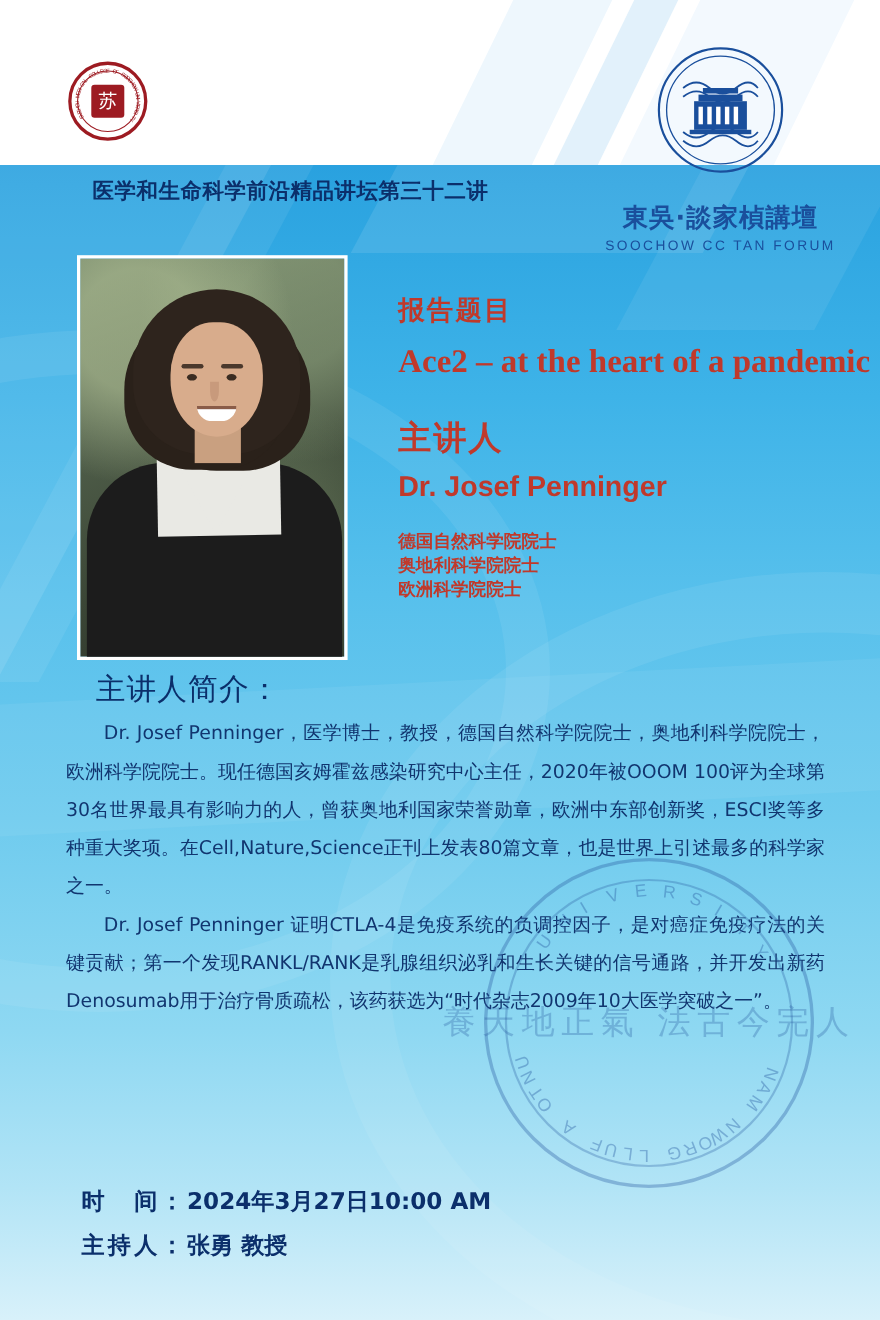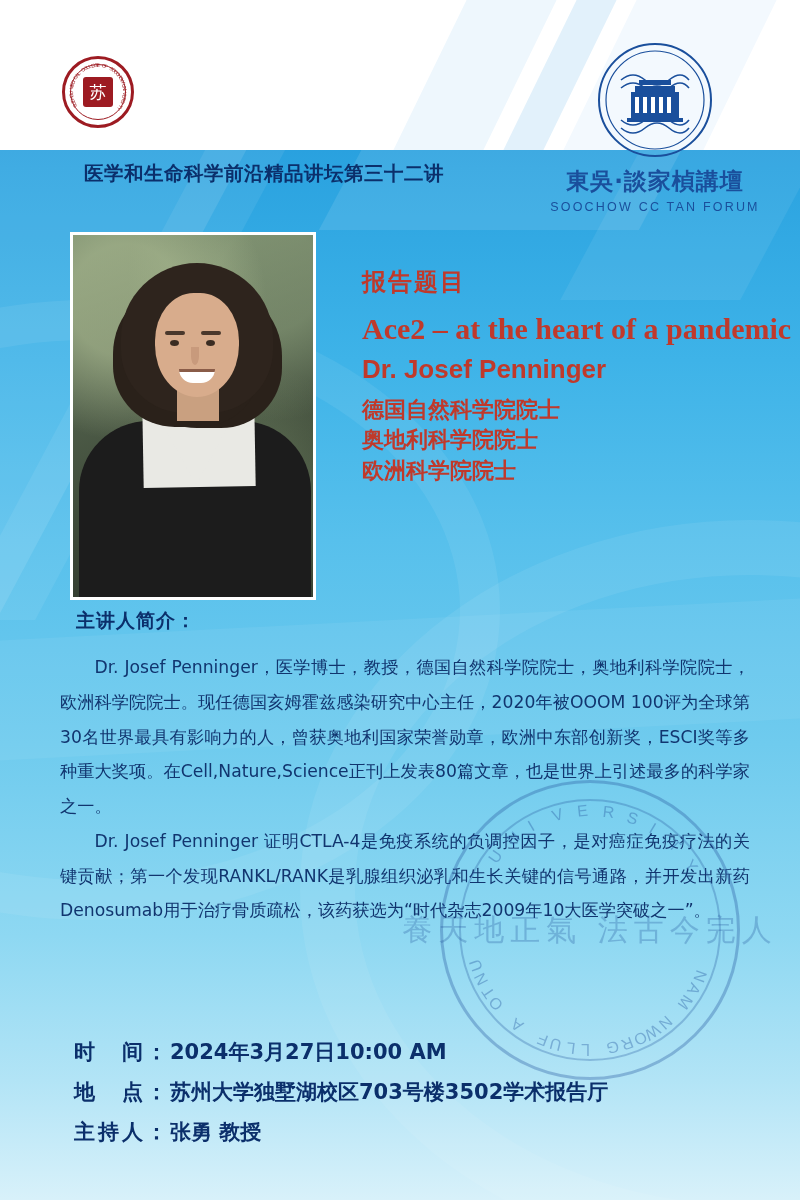--- a/index.html
+++ b/index.html
@@ -86,21 +86,21 @@
   }
 
   
   .forum-logo {
     position: absolute; right: 40px; top: 40px; width: 210px; text-align: center;
   }
   .forum-emblem {
     width: 120px; height: 120px; margin: 0 auto; position: relative;
   }
   .forum-cn {
-    margin-top: 6px;
+    margin-top: 22px;
     font-family: "DejaVu Sans", "Liberation Sans", sans-serif;
     font-size: 23px; font-weight: bold; color: #1a4f9c; letter-spacing: 1px;
   }
   .forum-en {
     font-size: 12.5px; color: #1a4f9c; letter-spacing: 2.2px; margin-top: 3px;
     font-family: "Liberation Sans", sans-serif;
   }
 
   .series-title {
     position: absolute; left: 84px; top: 160px;
@@ -183,28 +183,28 @@
     font-family: "DejaVu Sans", "Liberation Sans", sans-serif;
     font-size: 30px; font-weight: bold; color: #c0392b; letter-spacing: 2px;
     margin-top: 32px;
   }
   .hd-speaker {
     font-family: "Liberation Sans", sans-serif;
     font-size: 26px; font-weight: bold; color: #c0392b; margin-top: 8px;
   }
   .hd-aff {
     font-family: "DejaVu Sans", "Liberation Sans", sans-serif;
-    font-size: 22px; font-weight: bold; color: #c0392b; line-height: 1.38; margin-top: 10px;
+    font-size: 16px; font-weight: bold; color: #c0392b; line-height: 1.38; margin-top: 23px;
   }
 
   
   .bio-heading {
-    position: absolute; left: 76px; top: 608px;
-    font-family: "DejaVu Sans", "Liberation Sans", sans-serif;
-    font-size: 19px; font-weight: bold; color: #0b2f6b; letter-spacing: 1px;
+    position: absolute; left: 87px; top: 608px;
+    font-family: "DejaVu Sans", "Liberation Sans", sans-serif;
+    font-size: 27px; font-weight: normal; color: #0b2f6b; letter-spacing: 1px;
   }
   .bio-body {
     position: absolute; left: 60px; top: 650px; width: 690px;
     font-family: "DejaVu Sans", "Liberation Sans", sans-serif;
     font-size: 17.2px; color: #11356f; line-height: 2.02;
     text-align: justify;
   }
   .bio-body p { text-indent: 2em; }
 
   
@@ -359,20 +359,21 @@
     <div class="brow-r"></div>
     <div class="eye-l"></div>
     <div class="eye-r"></div>
     <div class="nose"></div>
     <div class="smile"></div>
   </div>
 
   <div class="headline">
     <div class="hd-label">报告题目</div>
     <div class="hd-title">Ace2 – at the heart of a pandemic</div>
+    <div class="hd-label2">主讲人</div>
     <div class="hd-speaker">Dr. Josef Penninger</div>
     <div class="hd-aff" style="white-space:pre-line">德国自然科学院院士
 奥地利科学院院士
 欧洲科学院院士</div>
   </div>
 
   <div class="bio-heading">主讲人简介：</div>
   <div class="bio-body">
     <p>Dr. Josef Penninger，医学博士，教授，德国自然科学院院士，奥地利科学院院士，欧洲科学院院士。现任德国亥姆霍兹感染研究中心主任，2020年被OOOM 100评为全球第30名世界最具有影响力的人，曾获奥地利国家荣誉勋章，欧洲中东部创新奖，ESCI奖等多种重大奖项。在Cell,Nature,Science正刊上发表80篇文章，也是世界上引述最多的科学家之一。</p>
     <p>Dr. Josef Penninger 证明CTLA-4是免疫系统的负调控因子，是对癌症免疫疗法的关键贡献；第一个发现RANKL/RANK是乳腺组织泌乳和生长关键的信号通路，并开发出新药Denosumab用于治疗骨质疏松，该药获选为“时代杂志2009年10大医学突破之一”。</p>
@@ -413,20 +414,17 @@
         <span style="transform: rotate(-70deg) translate(0px, 128px) rotate(180deg);">N</span>
       </div>
     <div class="wm-cn">養天地正氣 法古今完人</div>
   </div>
 
   <div class="footer">
     <div class="footer-row">
       <span class="lbl">时　间：</span><span class="val">2024年3月27日10:00 AM</span>
     </div>
     <div class="footer-row">
-      <span class="lbl">地　点：</span><span class="val">苏州大学独墅湖校区703号楼3502学术报告厅</span>
-    </div>
-    <div class="footer-row">
       <span class="lbl">主持人：</span><span class="val">张勇 教授</span>
     </div>
   </div>
 
 </div>
 
 </body></html>

